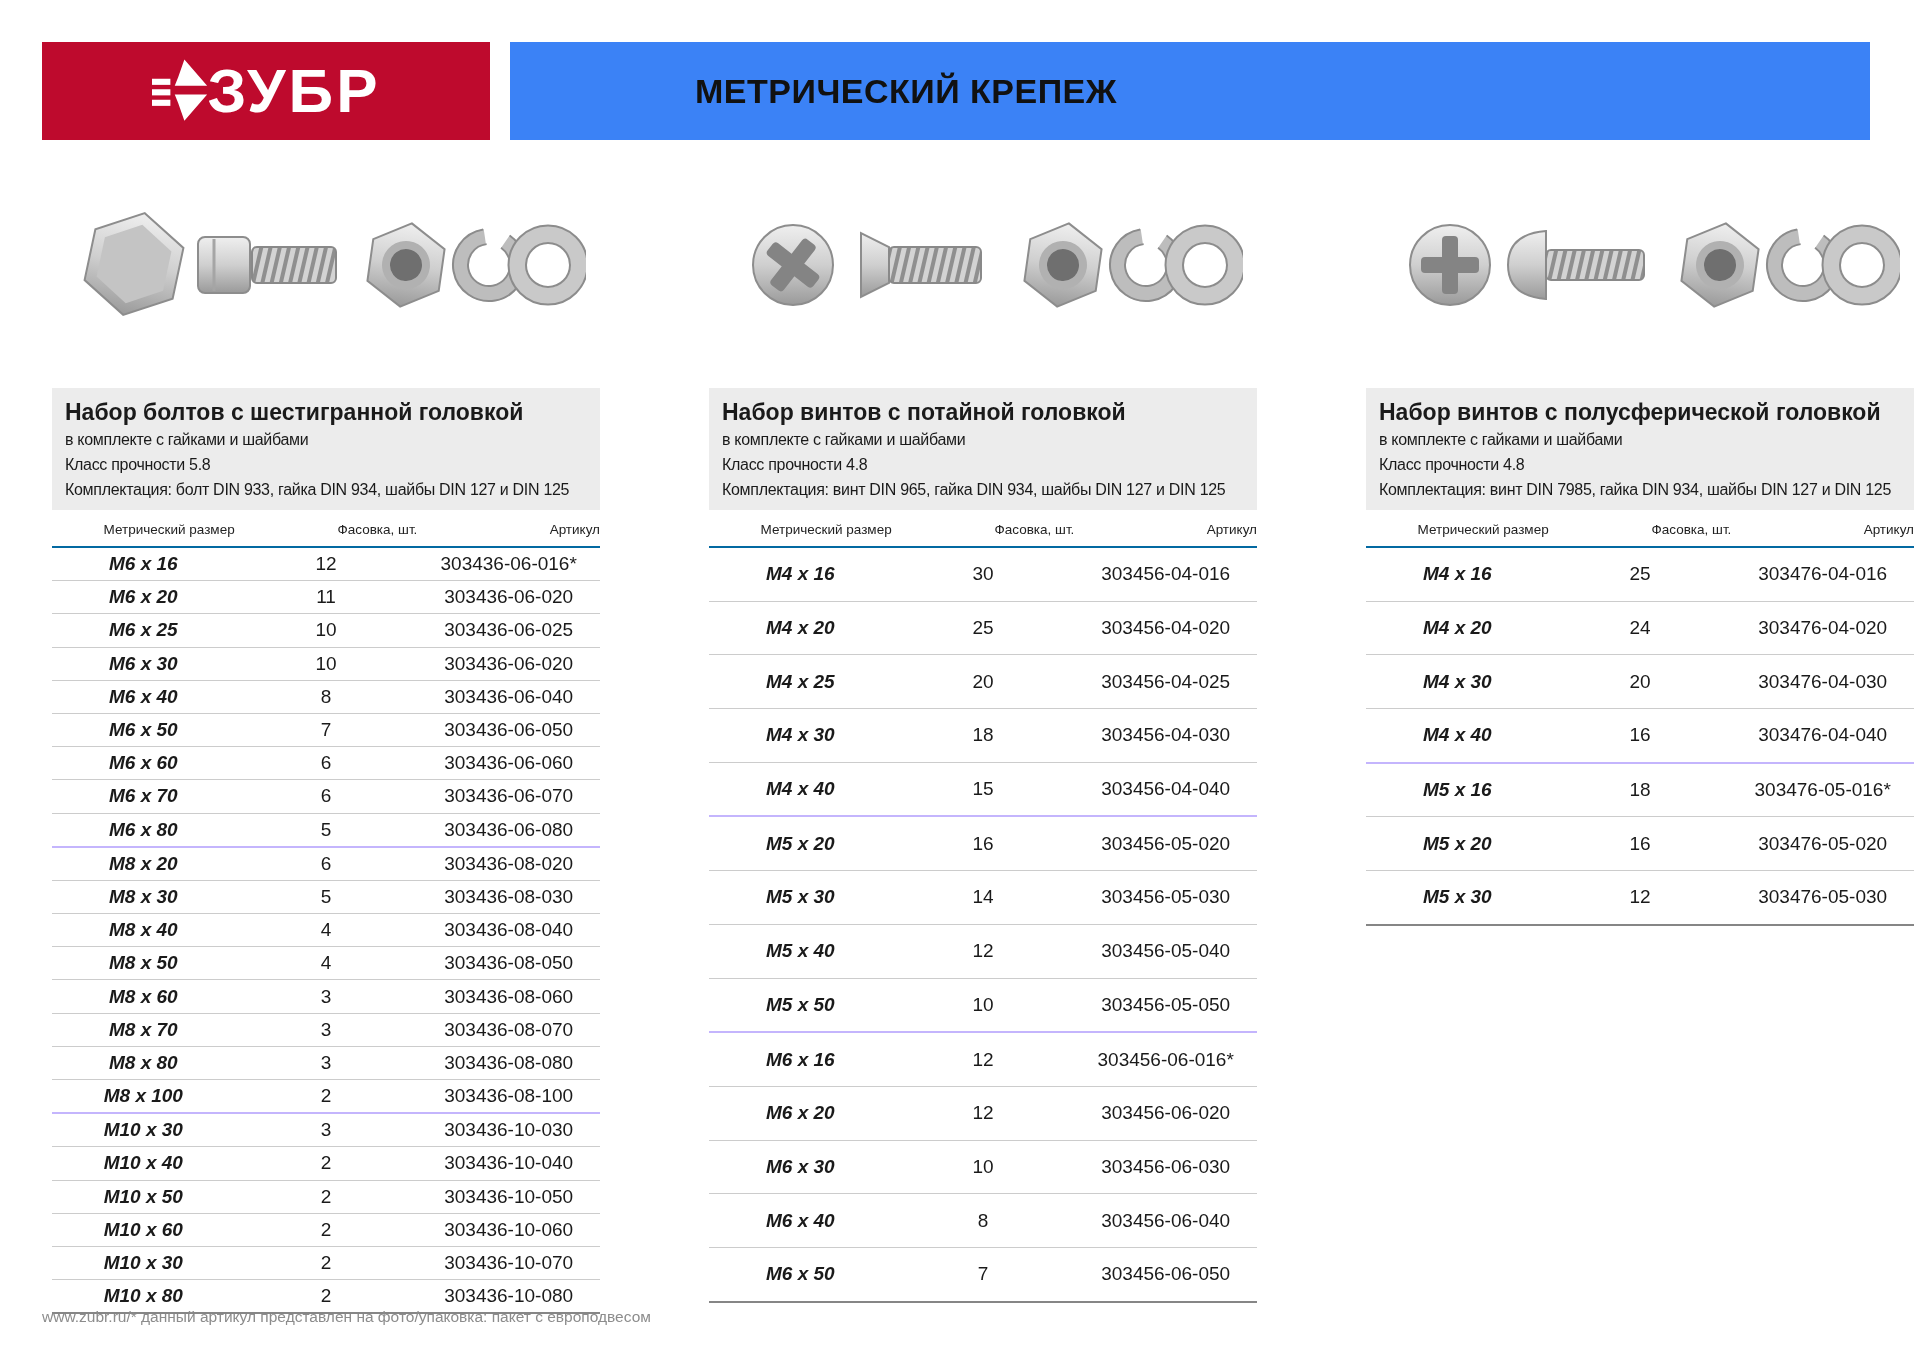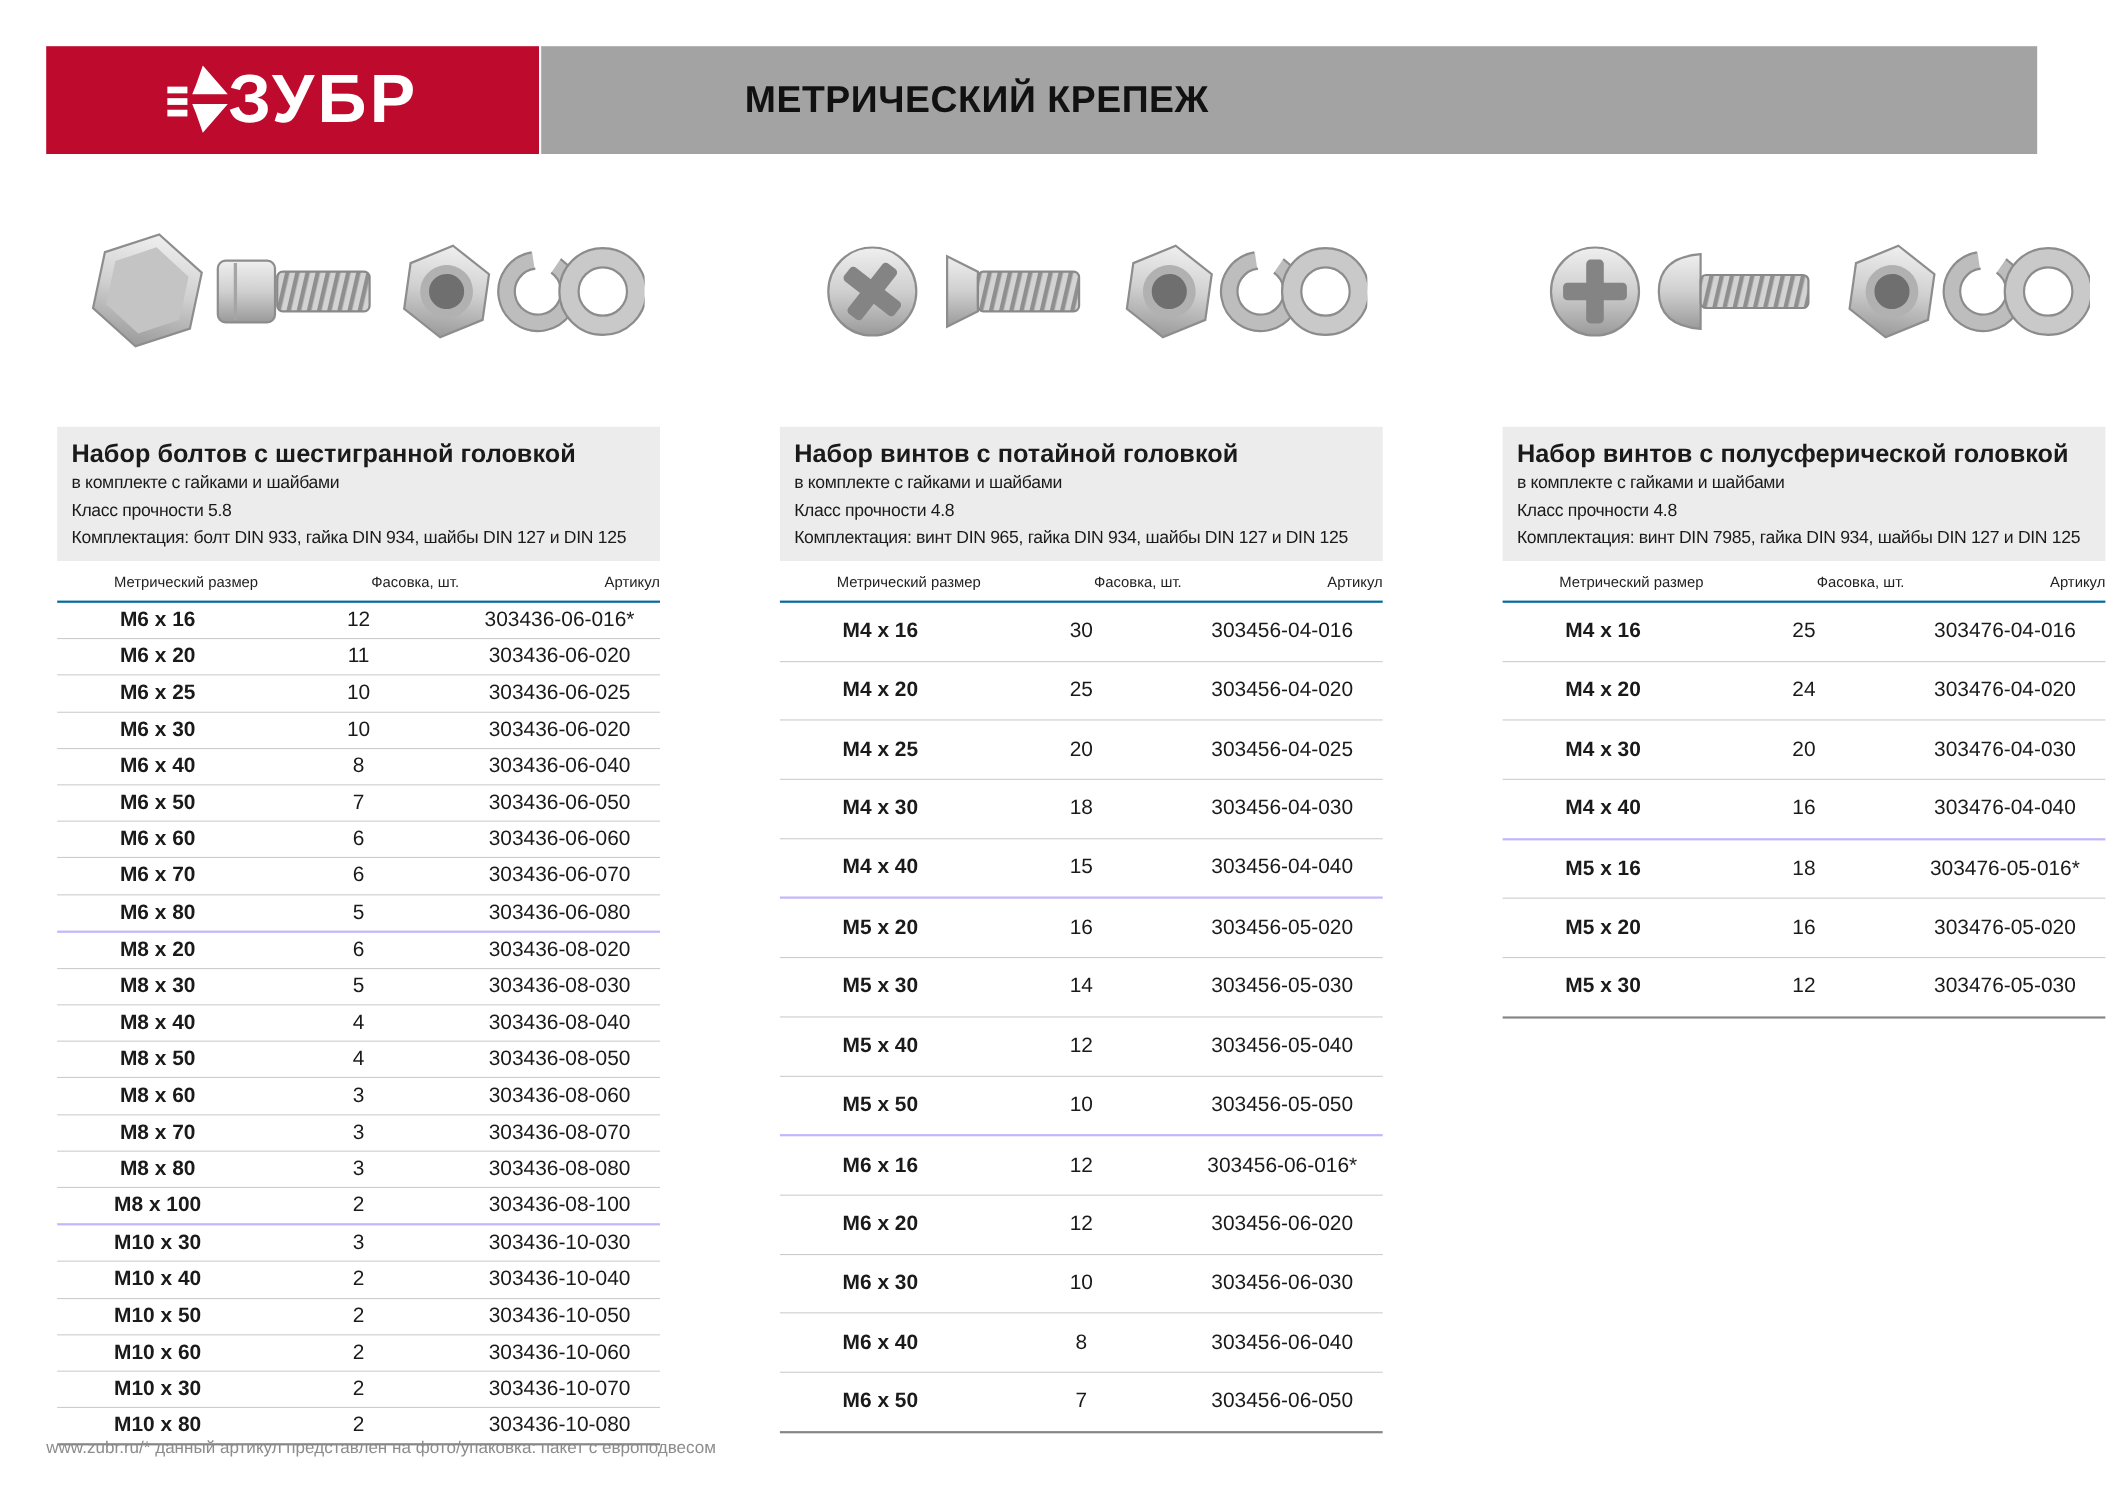--- a/index.html
+++ b/index.html
@@ -3,38 +3,38 @@
 <meta charset="utf-8">
 <style>
   html,body{margin:0;padding:0;}
   body{
     width:1920px;height:1357px;position:relative;background:#ffffff;
     font-family:"Liberation Sans", sans-serif;color:#1a1a1a;overflow:hidden;
   }
   
   .band{position:absolute;top:42px;height:98px;display:flex;align-items:center;}
   .band-red{left:42px;width:448px;background:#be0a2d;justify-content:center;}
-  .band-yellow{left:492px;width:1360px;background:#a3a3a3;}
+  .band-yellow{left:510px;width:1360px;background:#3b82f6;}
   .logo-text{color:#ffffff;font-size:62px;font-weight:bold;letter-spacing:3px;line-height:1;}
   .page-title{font-size:34px;font-weight:bold;color:#111;padding-left:185px;letter-spacing:.5px;}
   
   .cols{position:absolute;top:140px;left:52px;display:flex;gap:109px;}
   .col{width:548px;}
   .photos{height:248px;display:flex;align-items:center;justify-content:center;}
   .info{background:#ececec;height:122px;box-sizing:border-box;padding:9px 13px;overflow:hidden;}
   .info .t{font-size:23px;font-weight:bold;line-height:30px;white-space:nowrap;}
   .info .l{font-size:16px;line-height:25px;white-space:nowrap;letter-spacing:-0.3px;}
   .thead{display:grid;grid-template-columns:1fr 1fr 1fr;text-align:right;
          font-size:13.5px;color:#222;padding:12px 0 9px;border-bottom:2px solid #0369a1;}
   .tbody{border-bottom:2px solid #868686;}
   .tgroup + .tgroup{border-top:2px solid #c4b5fd;}
   .trow{display:grid;grid-template-columns:1fr 1fr 1fr;align-items:center;height:var(--rh);}
   .trow + .trow{border-top:1px solid #cccccc;}
   .cell{text-align:center;font-size:19px;white-space:nowrap;}
-  .cell.size{font-weight:bold;}
+  .cell.size{font-weight:bold;font-style:italic;}
   .col-a{--rh:32.2px;}
   .col-b{--rh:52.7px;}
   .col-c{--rh:52.7px;}
   
   .footer{position:absolute;left:42px;top:1308px;display:flex;align-items:baseline;
           font-size:15.5px;color:#8c8c8c;}
   .footer a{color:#8c8c8c;text-decoration:none;}
 </style>
 </head>
 <body>

